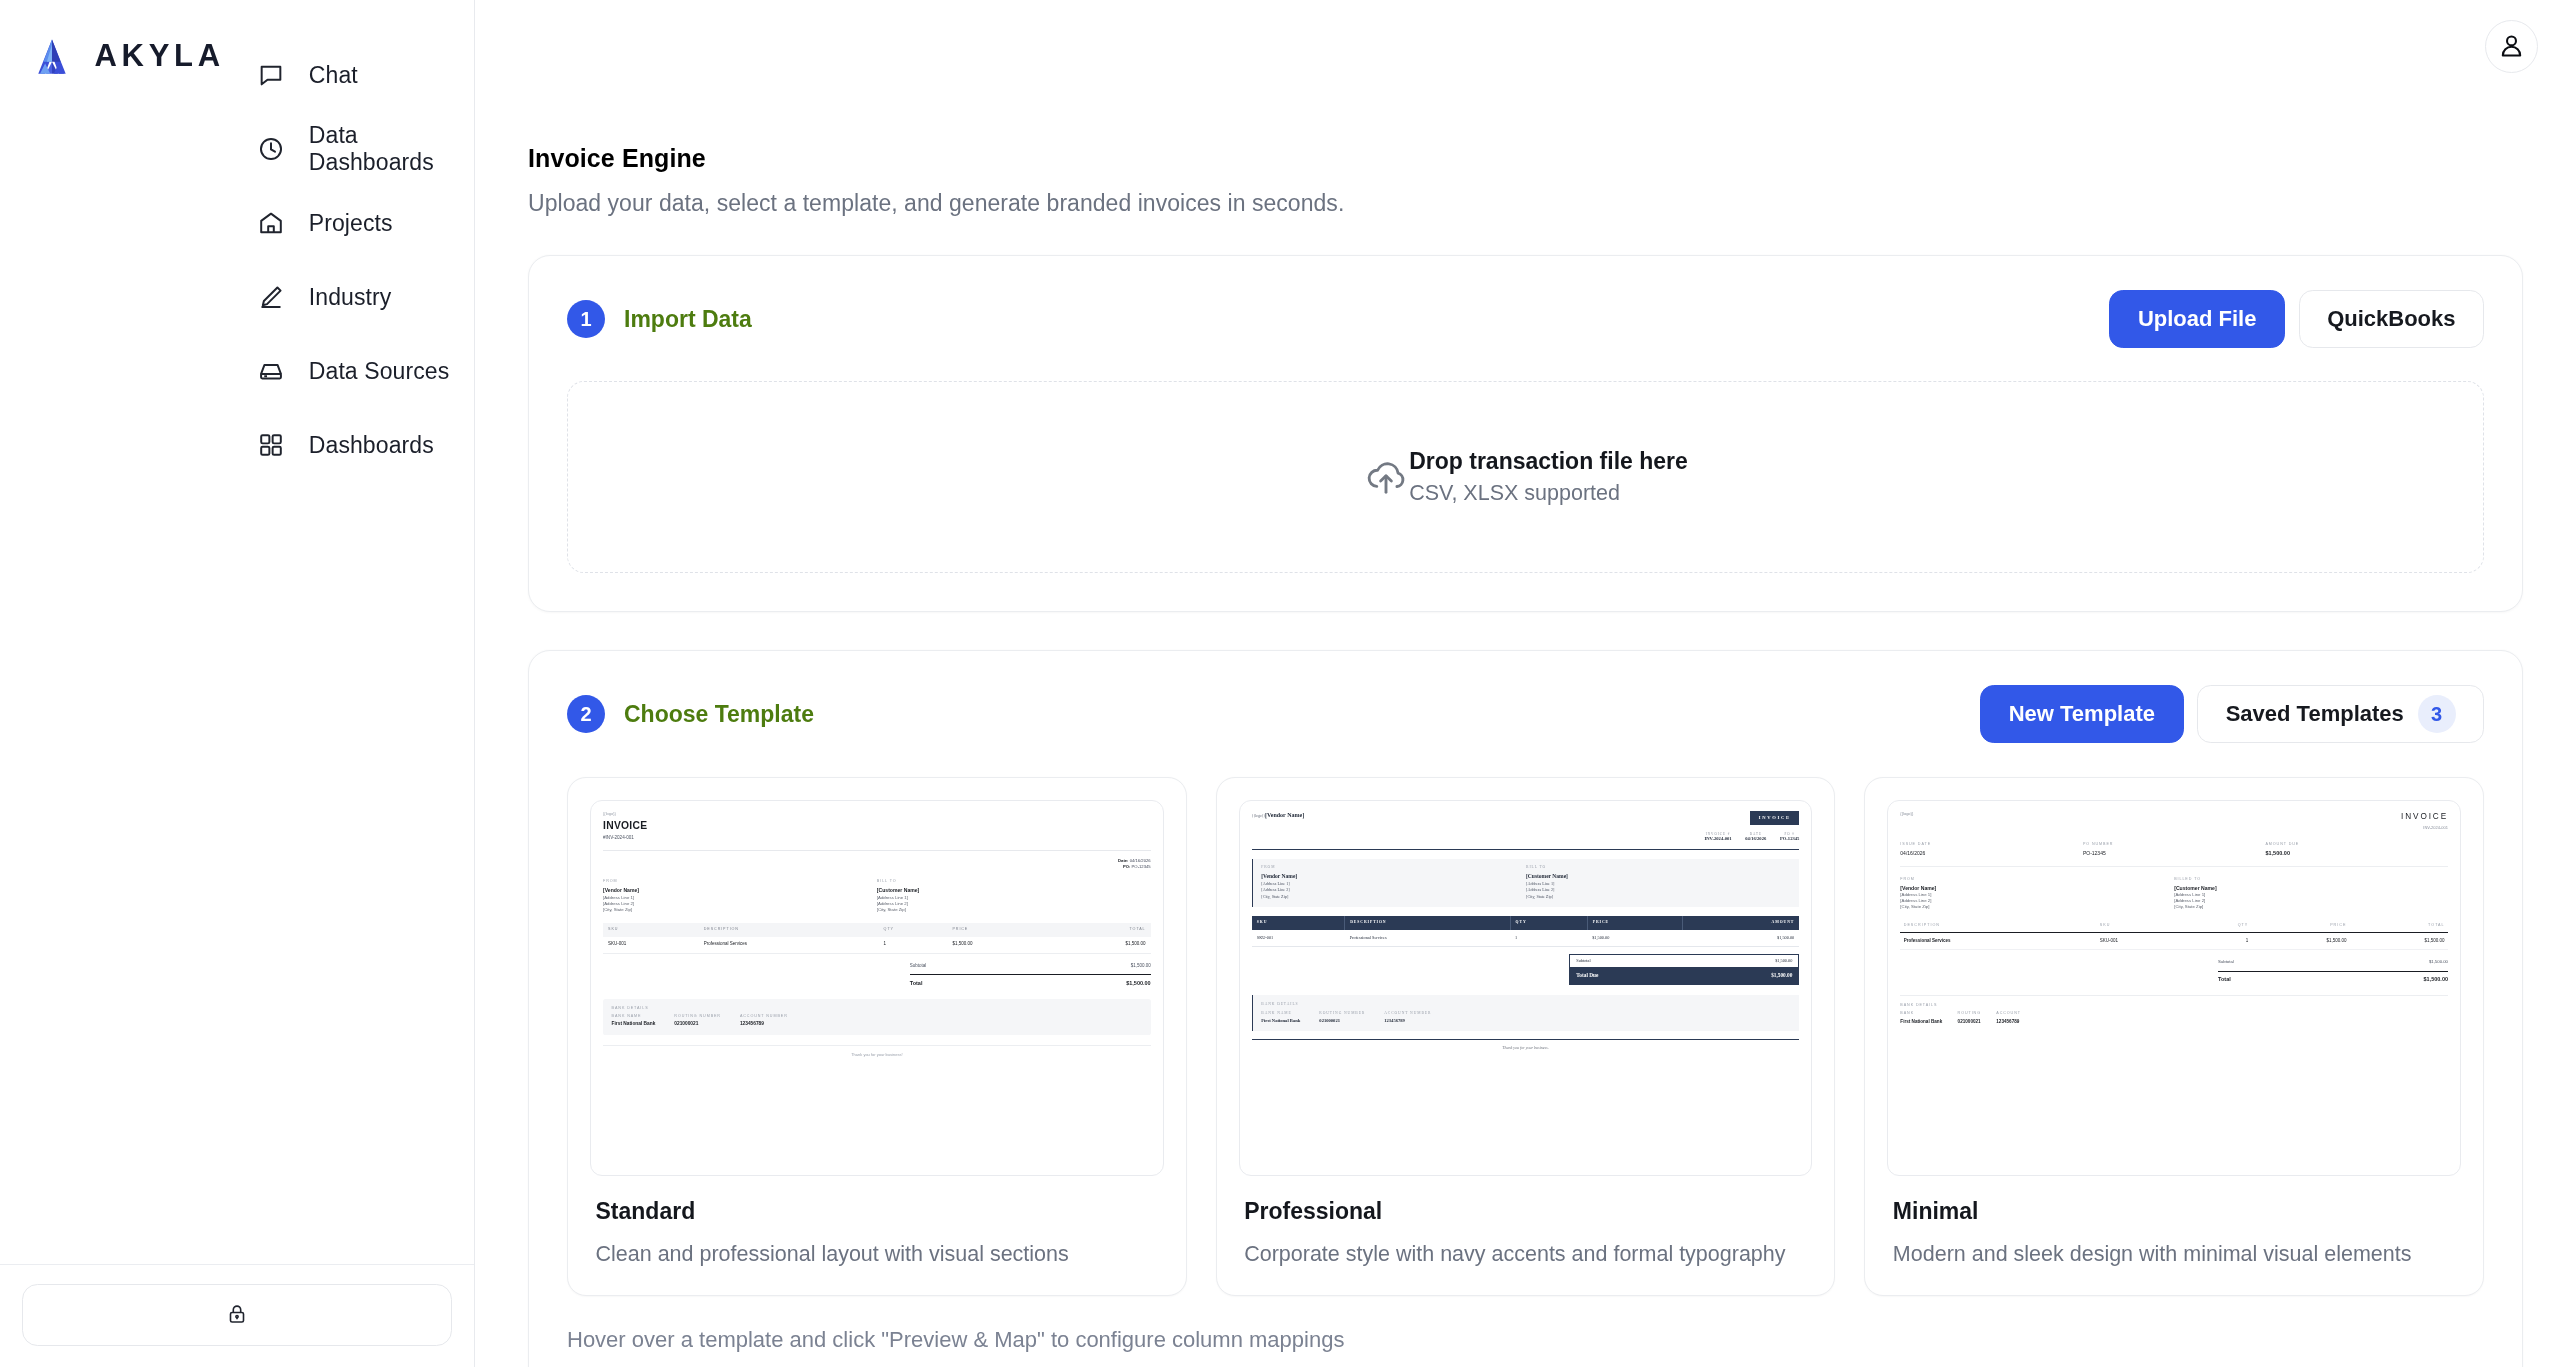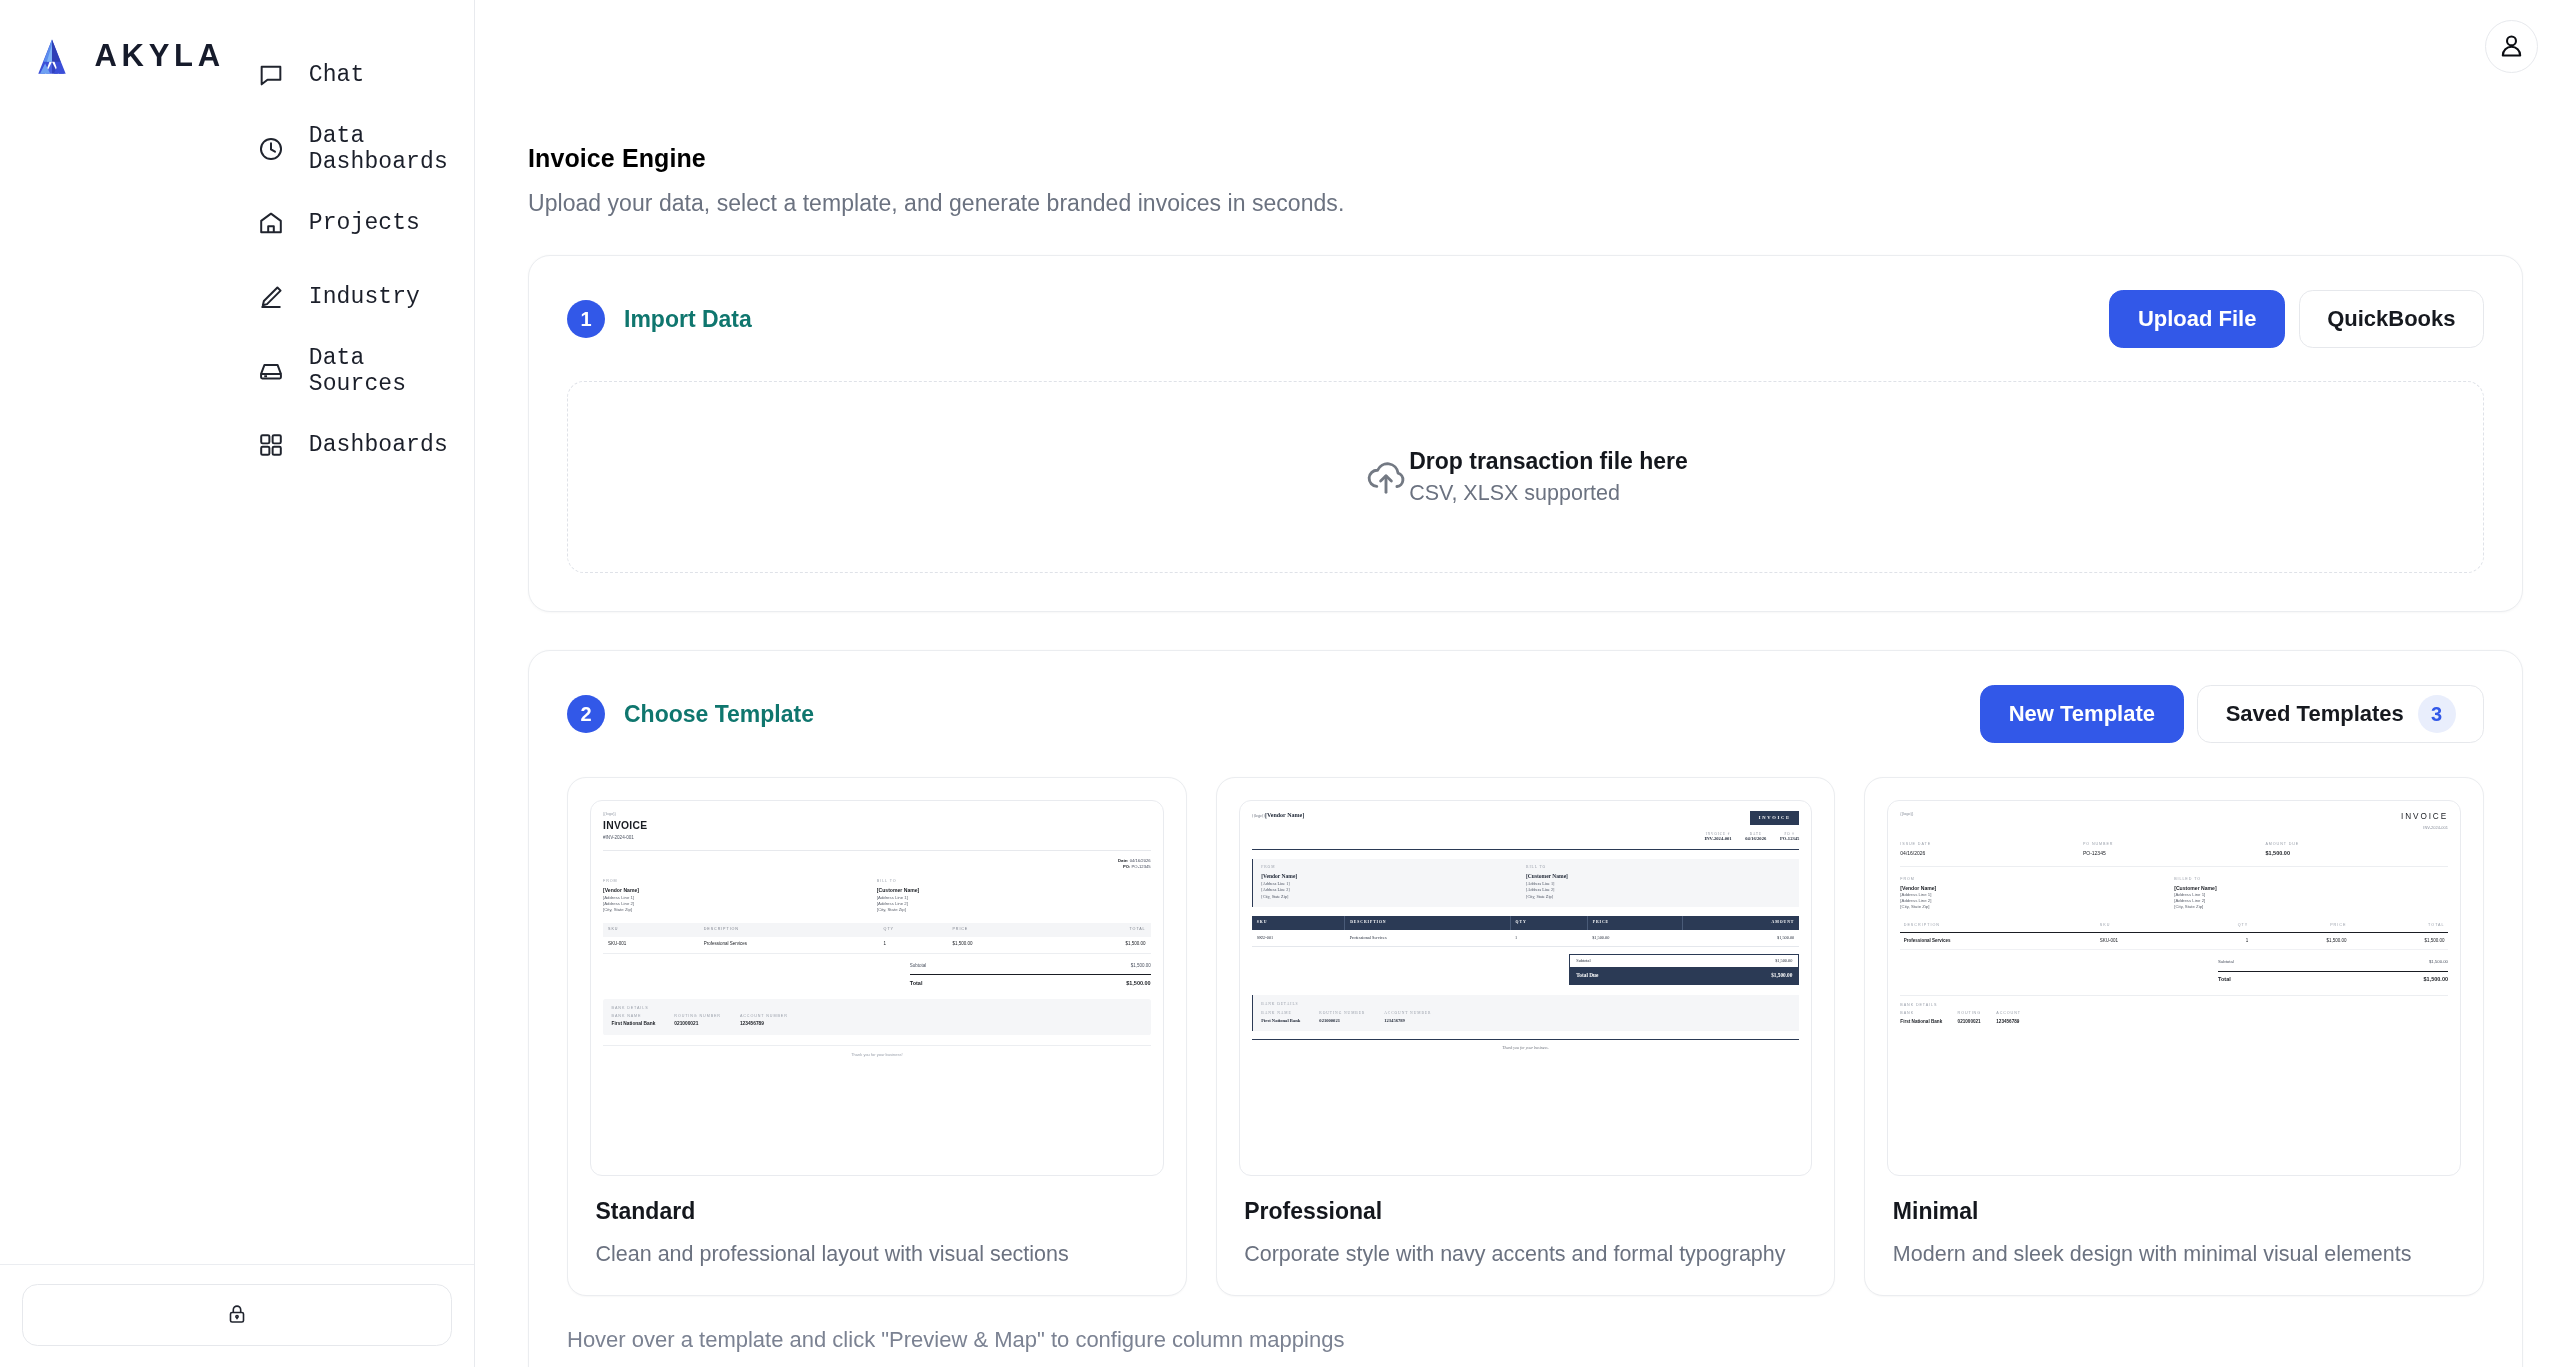--- a/index.html
+++ b/index.html
@@ -20,21 +20,21 @@
     display: flex; flex-direction: row;
     flex: 0 0 475px;
     position: relative;
   }
   .brand { display: flex; align-items: center; gap: 19px; padding: 26px 0 0 27.5px; height: 86px; }
   .brand-logo { width: 48px; height: 41px; flex: 0 0 48px; }
   .brand-name {
     font-size: 31px; font-weight: 600; letter-spacing: 4.7px;
     color: #161b2b;
   }
-  .nav { margin-top: 38px; display: flex; flex-direction: column; font-family: Liberation Mono, monospace; }
+  .nav { margin-top: 38px; display: flex; flex-direction: column; }
   .nav-item {
     display: flex; align-items: center; gap: 22px;
     height: 74px; padding-left: 31px;
     cursor: pointer;
   }
   .nav-icon { width: 31px; height: 31px; flex: 0 0 31px; display: flex; align-items: center; justify-content: center; }
   .nav-icon svg { width: 28px; height: 28px; display: block; }
   .nav-label { font-size: 23px; font-weight: 500; color: #1b1f2a; letter-spacing: 0.1px; }
 
   .sidebar-footer {
@@ -73,21 +73,21 @@
     padding: 34px 38px 38px 38px;
   }
   .card-head { display: flex; align-items: center; justify-content: space-between; }
   .step { display: flex; align-items: center; gap: 19px; }
   .step-badge {
     width: 38px; height: 38px; border-radius: 50%;
     background: #3258e8; color: #fff;
     font-size: 20px; font-weight: 600;
     display: flex; align-items: center; justify-content: center;
   }
-  .step-title { font-size: 23px; font-weight: 700; color: #0f766e; text-align: center; }
+  .step-title { font-size: 23px; font-weight: 700; color: #4d7c0f; text-align: center; }
   .btn-group { display: flex; align-items: center; gap: 13.7px; }
   .btn {
     height: 58px; padding: 0 27.5px; border-radius: 13.7px;
     font-size: 22px; font-weight: 600;
     display: flex; align-items: center; gap: 13.7px;
     cursor: pointer; white-space: nowrap;
   }
   .btn-primary { background: #3258e8; color: #ffffff; border: 0.9px solid #3258e8; }
   .btn-ghost { background: #ffffff; color: #16191f; border: 0.9px solid #e6e8ec; }
   .pill-count {

